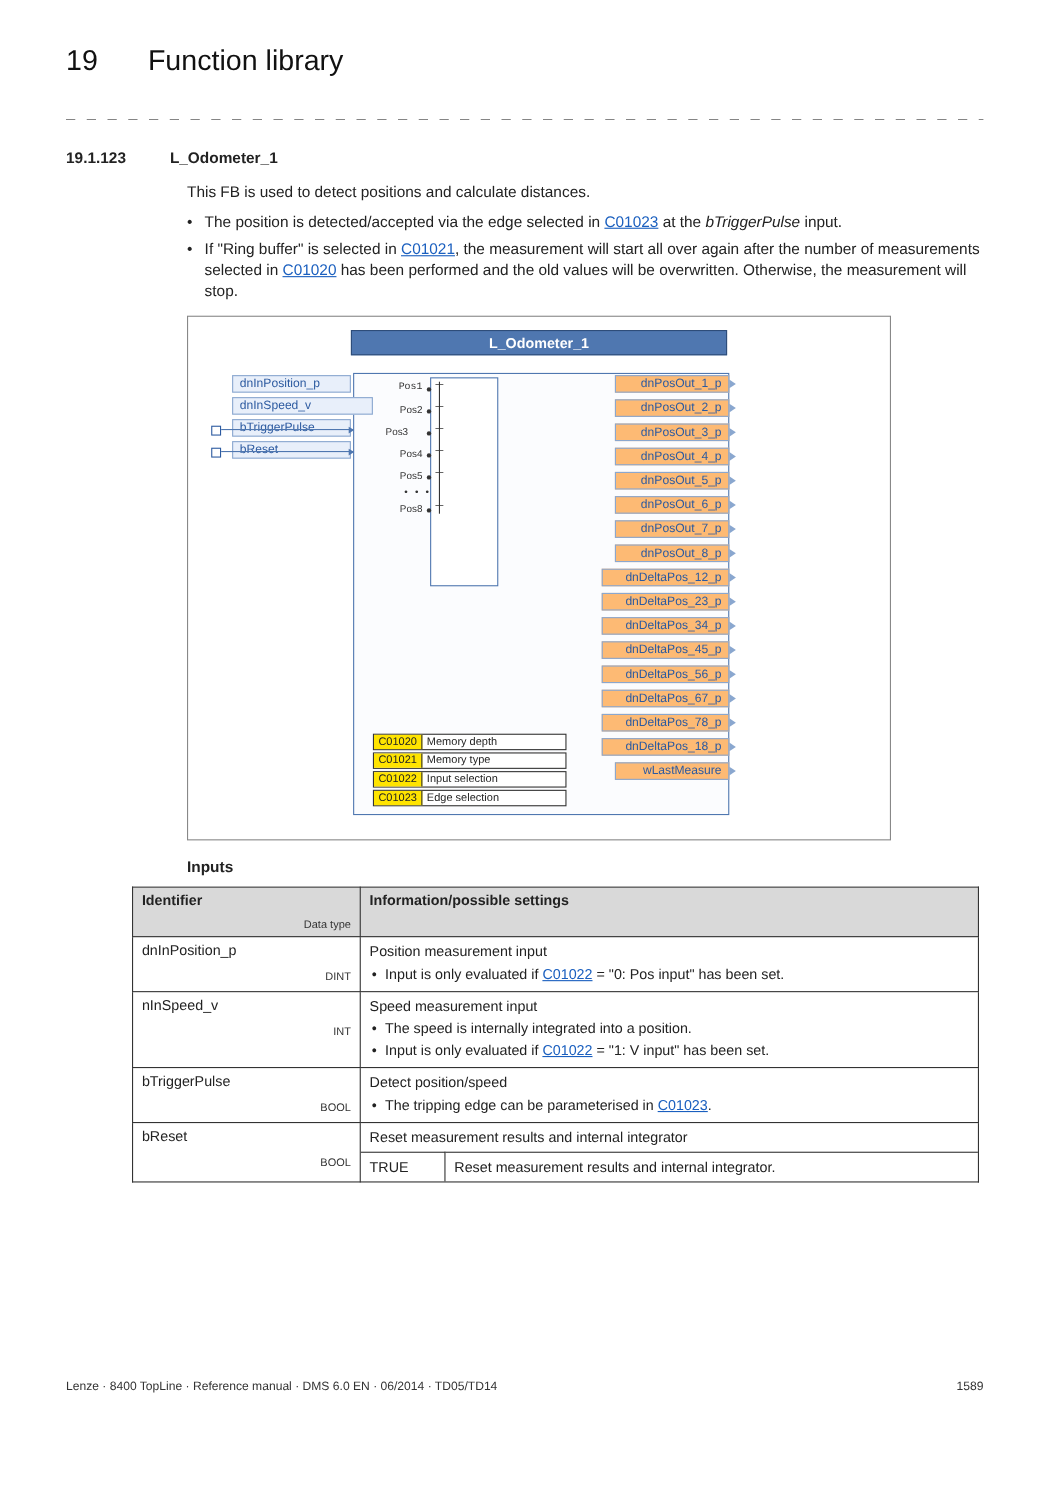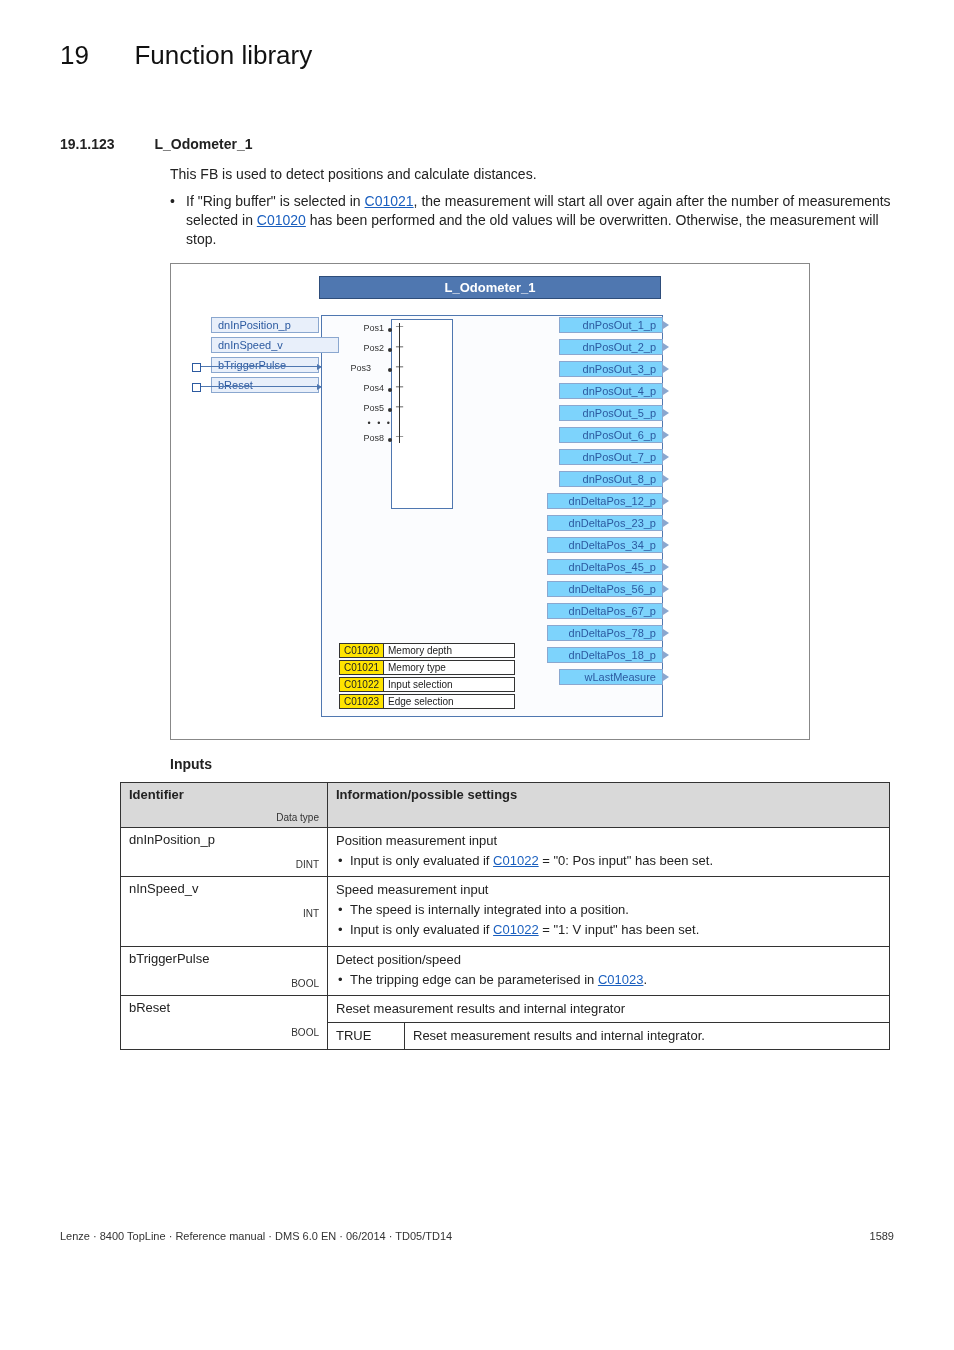--- a/index.html
+++ b/index.html
@@ -135,21 +135,21 @@
   .sq-term {
     position: absolute;
     width: 7px; height: 7px;
     background: #fff;
     border: 1px solid #2c5aa0;
     top: -4px;
     left: -9px;
   }
   .out-box {
     position: absolute;
-    background: #7dd3fc;
+    background: #fdba74;
     border: 1px solid #8aa7cf;
     font-size: 11px;
     color: #2c5aa0;
     padding: 1px 6px;
     text-align: right;
     box-sizing: border-box;
   }
   .out-box::after {
     content: "";
     position: absolute;
@@ -315,20 +315,23 @@
 
   <div>
     <span class="sec-num">19.1.123</span>
     <span class="sec-title">L_Odometer_1</span>
   </div>
 
   <div class="body-text">This FB is used to detect positions and calculate distances.</div>
 
   <ul class="bullets">
     <li>
+      <span>The position is detected/accepted via the edge selected in </span><a href="#" class="link">C01023</a><span> at the </span><span class="ital">bTriggerPulse</span><span> input.</span>
+    </li>
+    <li>
       <span>If "Ring buffer" is selected in </span><a href="#" class="link">C01021</a><span>, the measurement will start all over again after the number of measurements selected in </span><a href="#" class="link">C01020</a><span> has been performed and the old values will be overwritten. Otherwise, the measurement will stop.</span>
     </li>
   </ul>
 
   <div class="diagram-wrap">
     <div class="diag-title">L_Odometer_1</div>
     <div class="diag-body">
       <div class="diag-box"></div>
 
       <div class="in-box" style="left:20px; top:12px; width:108px;">dnInPosition_p</div>
@@ -337,21 +340,21 @@
       <div class="in-line" style="left:10px; top:61px; width:120px;">
           <span class="sq-term"></span>
         </div>
       <div class="in-box" style="left:20px; top:72px; width:108px;">bReset</div>
       <div class="in-line" style="left:10px; top:81px; width:120px;">
           <span class="sq-term"></span>
         </div>
 
       <div class="inner-box" style="left:200px; top:14px; width:60px; height:188px;"></div>
 
-      <div class="pos-label" style="left:165px; top:18px; width:28px;">Pos1</div>
+      <div class="pos-label" style="left:165px; top:18px; width:28px;font-family:Liberation Mono, monospace;">Pos1</div>
         <div class="pos-dot" style="left:197px; top:23px;"></div>
       <div class="pos-label" style="left:165px; top:38px; width:28px;">Pos2</div>
         <div class="pos-dot" style="left:197px; top:43px;"></div>
       <div class="pos-label" style="left:152px; top:58px; width:28px;">Pos3</div>
         <div class="pos-dot" style="left:197px; top:63px;"></div>
       <div class="pos-label" style="left:165px; top:78px; width:28px;">Pos4</div>
         <div class="pos-dot" style="left:197px; top:83px;"></div>
       <div class="pos-label" style="left:165px; top:98px; width:28px;">Pos5</div>
         <div class="pos-dot" style="left:197px; top:103px;"></div>
       <div class="pos-label" style="left:173px; top:113px; width:28px; letter-spacing:2px;">• • •</div>

